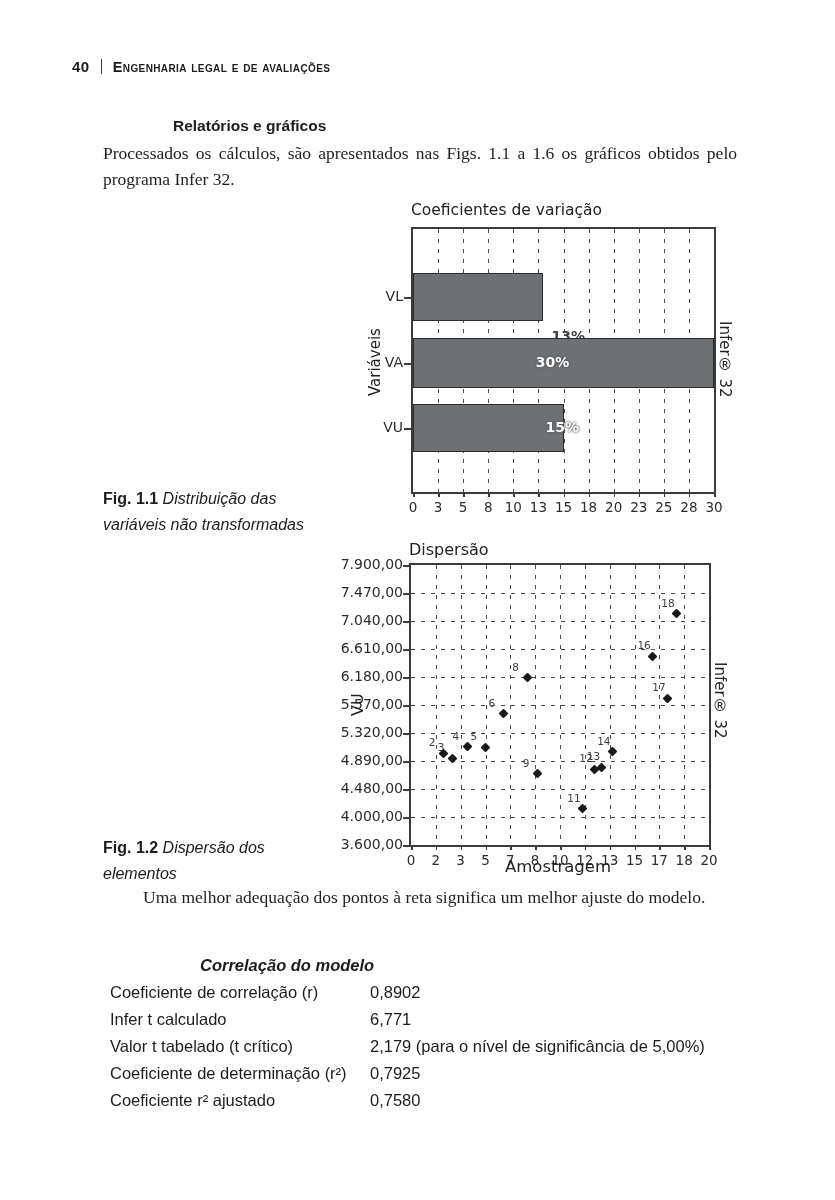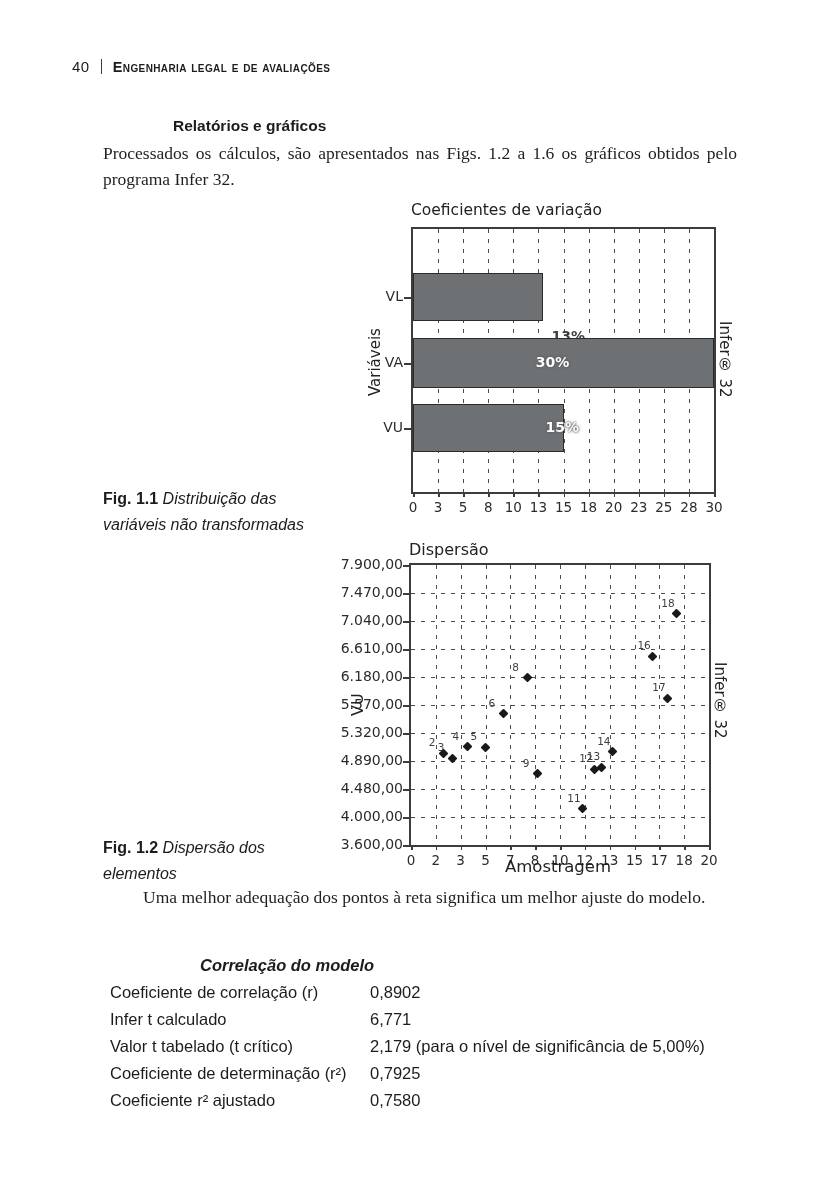--- a/index.html
+++ b/index.html
@@ -2,21 +2,21 @@
 <html><head>
 <meta charset="utf-8">
 <style>
   html,body{margin:0;padding:0;}
   .page{
     position:relative; width:835px; height:1200px; background:#ffffff;
     font-family:"Liberation Sans", sans-serif; color:#1c1c1c; overflow:hidden;
   }
   
   .hdr{position:absolute; left:72px; top:58px; display:flex; align-items:center;}
-  .hdr .pno{font-size:15px; font-weight:400; letter-spacing:.5px;}
+  .hdr .pno{font-size:15px; font-weight:700; letter-spacing:.5px;}
   .hdr .div{display:inline-block; width:1px; height:15px; background:#3d3d3d; margin:0 11px;}
   .hdr .rt{font-variant:small-caps; font-weight:600; font-size:14.5px; letter-spacing:.4px;}
   
   .sec-h{position:absolute; left:173px; top:117px; font-size:15.5px; font-weight:700;}
   .para{position:absolute; font-family:"Liberation Serif", serif; font-size:17.5px;
         line-height:26px; text-align:justify; color:#1f1f1f;}
   .p1{left:103px; top:140px; width:634px;}
   .p2{left:103px; top:884px; width:634px; text-indent:40px;}
   
   .cap{position:absolute; left:103px; width:222px; font-size:16px; line-height:26px;}
@@ -63,21 +63,21 @@
 
 <div class="page">
 
   <div class="hdr">
     <span class="pno">40</span>
     <span class="div"></span>
     <span class="rt">Engenharia legal e de avaliações</span>
   </div>
 
   <div class="sec-h">Relatórios e gráficos</div>
-  <div class="para p1">Processados os cálculos, são apresentados nas Figs. 1.2 a 1.6 os gráficos obtidos pelo programa Infer 32.</div>
+  <div class="para p1">Processados os cálculos, são apresentados nas Figs. 1.1 a 1.6 os gráficos obtidos pelo programa Infer 32.</div>
 
   <div class="ct" style="left:411px; top:201px; width:301px;">Coeficientes de variação</div>
   <div class="plot" style="left:411px; top:227px; width:301px; height:263px;">
       <div class="vgrid" style="left: 25.0833px;"></div>
       <div class="vgrid" style="left: 50.1667px;"></div>
       <div class="vgrid" style="left: 75.25px;"></div>
       <div class="vgrid" style="left: 100.333px;"></div>
       <div class="vgrid" style="left: 125.417px;"></div>
       <div class="vgrid" style="left: 150.5px;"></div>
       <div class="vgrid" style="left: 175.583px;"></div>

